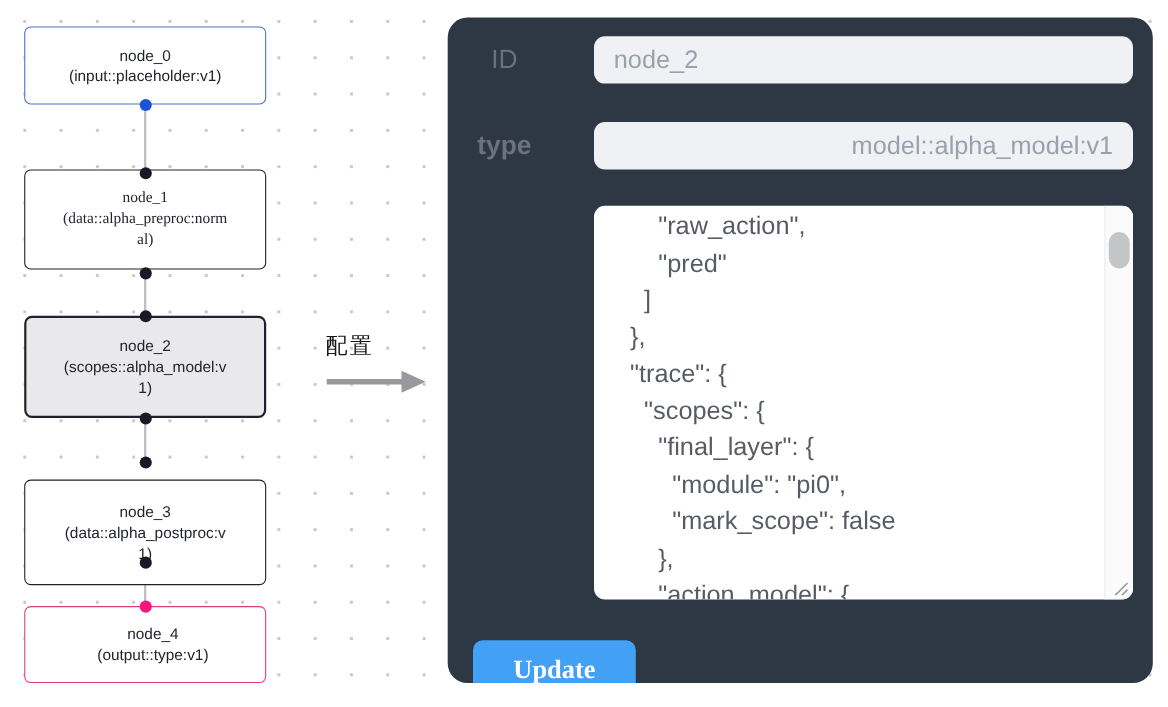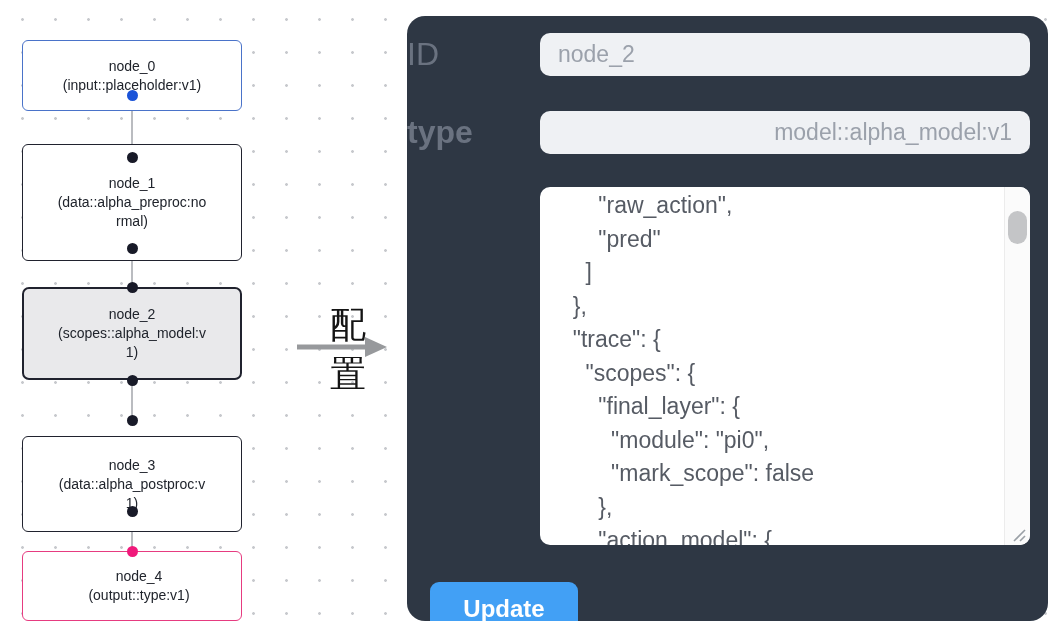--- a/index.html
+++ b/index.html
@@ -24,57 +24,57 @@
     border-radius: 6px;
     display: flex; flex-direction: column;
     justify-content: center;
     text-align: center;
     padding: 0 33px;
     font-size: 14px; line-height: 19px;
     color: #20242c;
     word-break: break-all;
     z-index: 2;
   }
-  .node-input    { border-color: #4a73c9; margin-top: 16px; }
+  .node-input    { border-color: #4a73c9; }
   .node-selected { background: #e9e9eb; border-width: 2.5px; border-radius: 7px; }
   .node-output   { border-color: #e63b80; }
 
   .edge {
     position: absolute; left: 131px; width: 1.6px;
     background: #babcc0; z-index: 1;
   }
   .port {
     position: absolute; left: 126.5px;
     width: 11px; height: 11px; border-radius: 50%;
     background: #181a28; z-index: 3;
   }
   .port-blue { background: #1a53d8; }
   .port-pink { background: #f0197b; }
 
   
   .transition-label {
     position: absolute; left: 296px; top: 301px; width: 72px;
-    font-size: 36px; color: #141414; letter-spacing: 2px;
-    text-align: right; z-index: 2;
+    font-size: 20px; color: #141414; letter-spacing: 2px;
+    text-align: left; z-index: 2;
   }
   .transition-arrow { position: absolute; left: 295px; top: 334px; z-index: 2; }
 
   
   .panel {
     position: absolute; left: 407px; top: 16px;
     width: 641px; height: 605px;
     background: #2e3744;
     border-radius: 18px;
     overflow: hidden;
     z-index: 4;
   }
   .field-label {
     position: absolute; left: 0; width: 103px;
-    text-align: left;
-    font-size: 32px; color: #6a7280;
+    text-align: center;
+    font-size: 24px; color: #6a7280;
     line-height: 43px;
   }
   .text-input {
     position: absolute; left: 133px; width: 490px; height: 43px;
     background: #eff1f4; border: none; border-radius: 10px;
     font-family: "Liberation Sans", "DejaVu Sans", sans-serif;
     font-size: 23px; color: #9ba1ab;
     padding: 0 18px; outline: none;
   }
   .config-box {
@@ -100,40 +100,40 @@
     width: 19px; height: 33px;
     background: #c4c5c7; border-radius: 10px;
   }
   .resize-handle { position: absolute; right: 4px; bottom: 3px; }
 
   .update-btn {
     position: absolute; left: 23px; top: 566px;
     width: 148px; height: 54px;
     background: #42a0f5; color: #ffffff;
     border: none; border-radius: 9px;
-    font-family: Liberation Sans, sans-serif;
+    font-family: Liberation Serif, serif;
     font-size: 24px; font-weight: bold;
     cursor: pointer;
   }
 </style>
 </head>
 <body>
 
 <div class="canvas">
 
   <div class="edge" style="top:95px;  height:62px;"></div>
   <div class="edge" style="top:248px; height:39px;"></div>
   <div class="edge" style="top:380px; height:40px;"></div>
   <div class="edge" style="top:511px; height:40px;"></div>
 
   <div class="node node-input" style="top:24px; height:71px;">
     <div>node_0</div>
     <div>(input::placeholder:v1)</div>
   </div>
-  <div class="node" style="top:144px; height:117px;">
+  <div class="node" style="top:154px; height:91px;font-family:Liberation Serif, serif;">
     <div>node_1</div>
     <div>(data::alpha_preproc:normal)</div>
   </div>
   <div class="node node-selected" style="top:287px; height:93px;">
     <div>node_2</div>
     <div>(scopes::alpha_model:v1)</div>
   </div>
   <div class="node" style="top:436px; height:96px;">
     <div>node_3</div>
     <div>(data::alpha_postproc:v1)</div>

